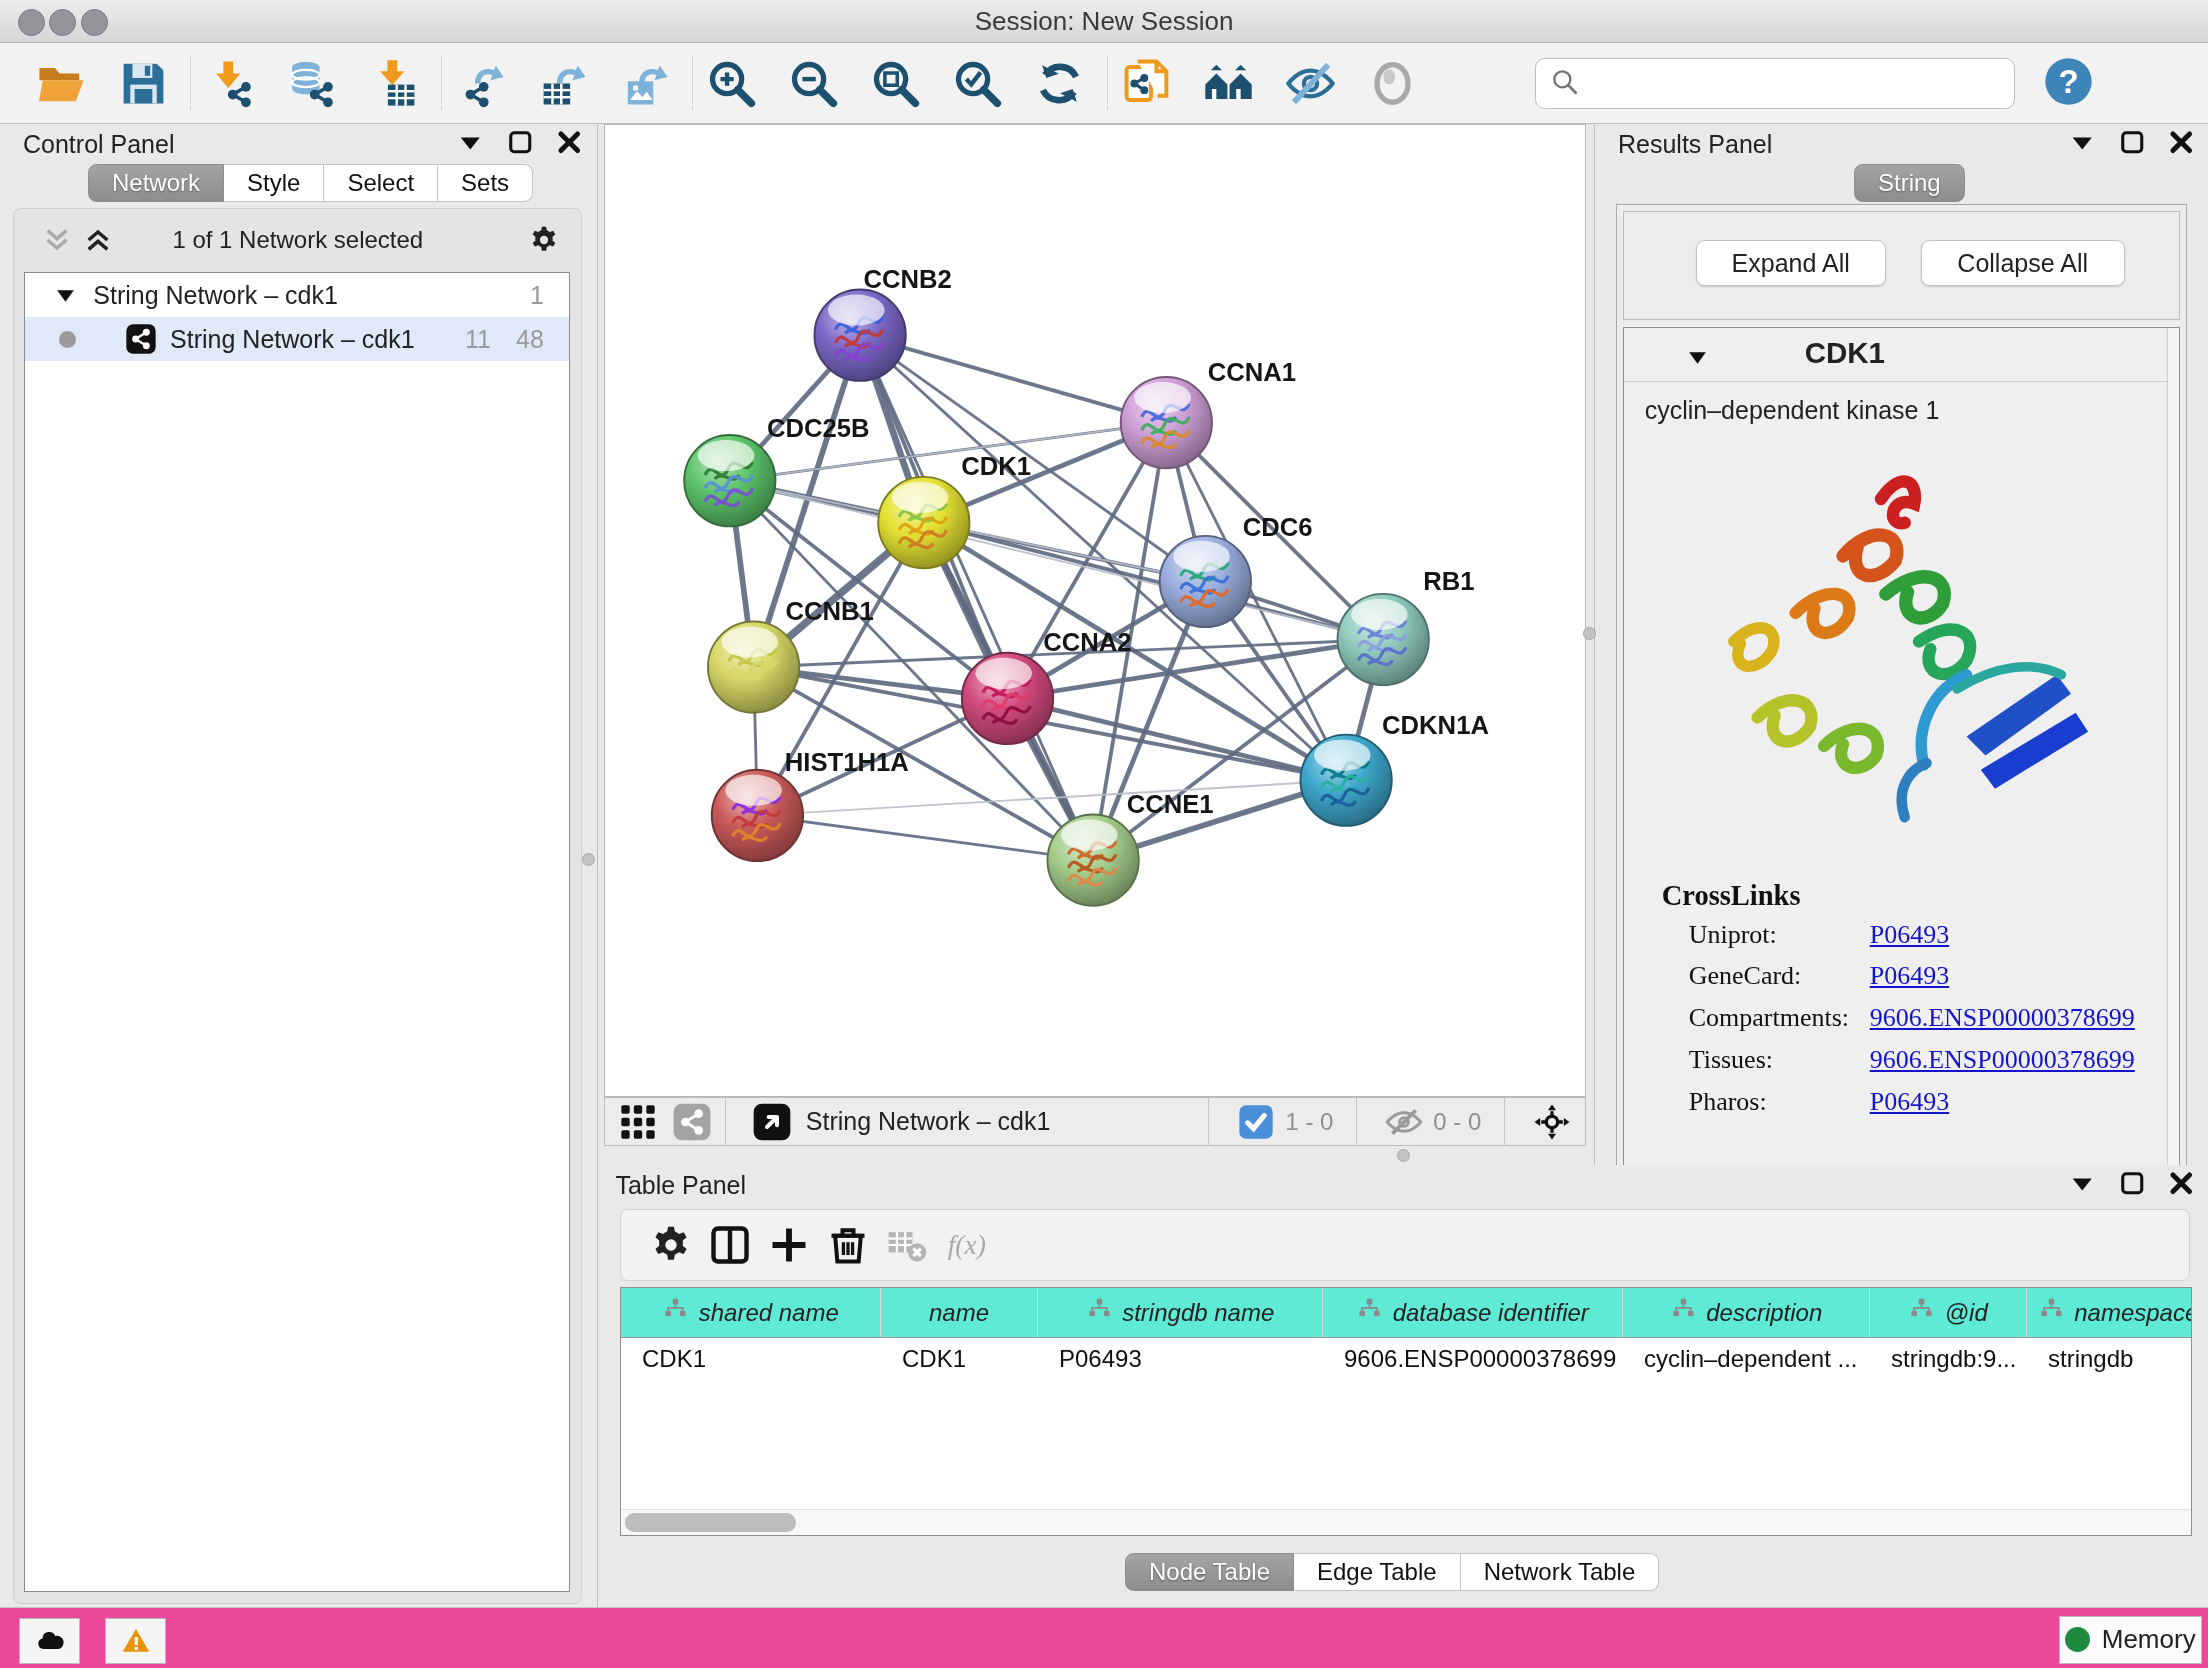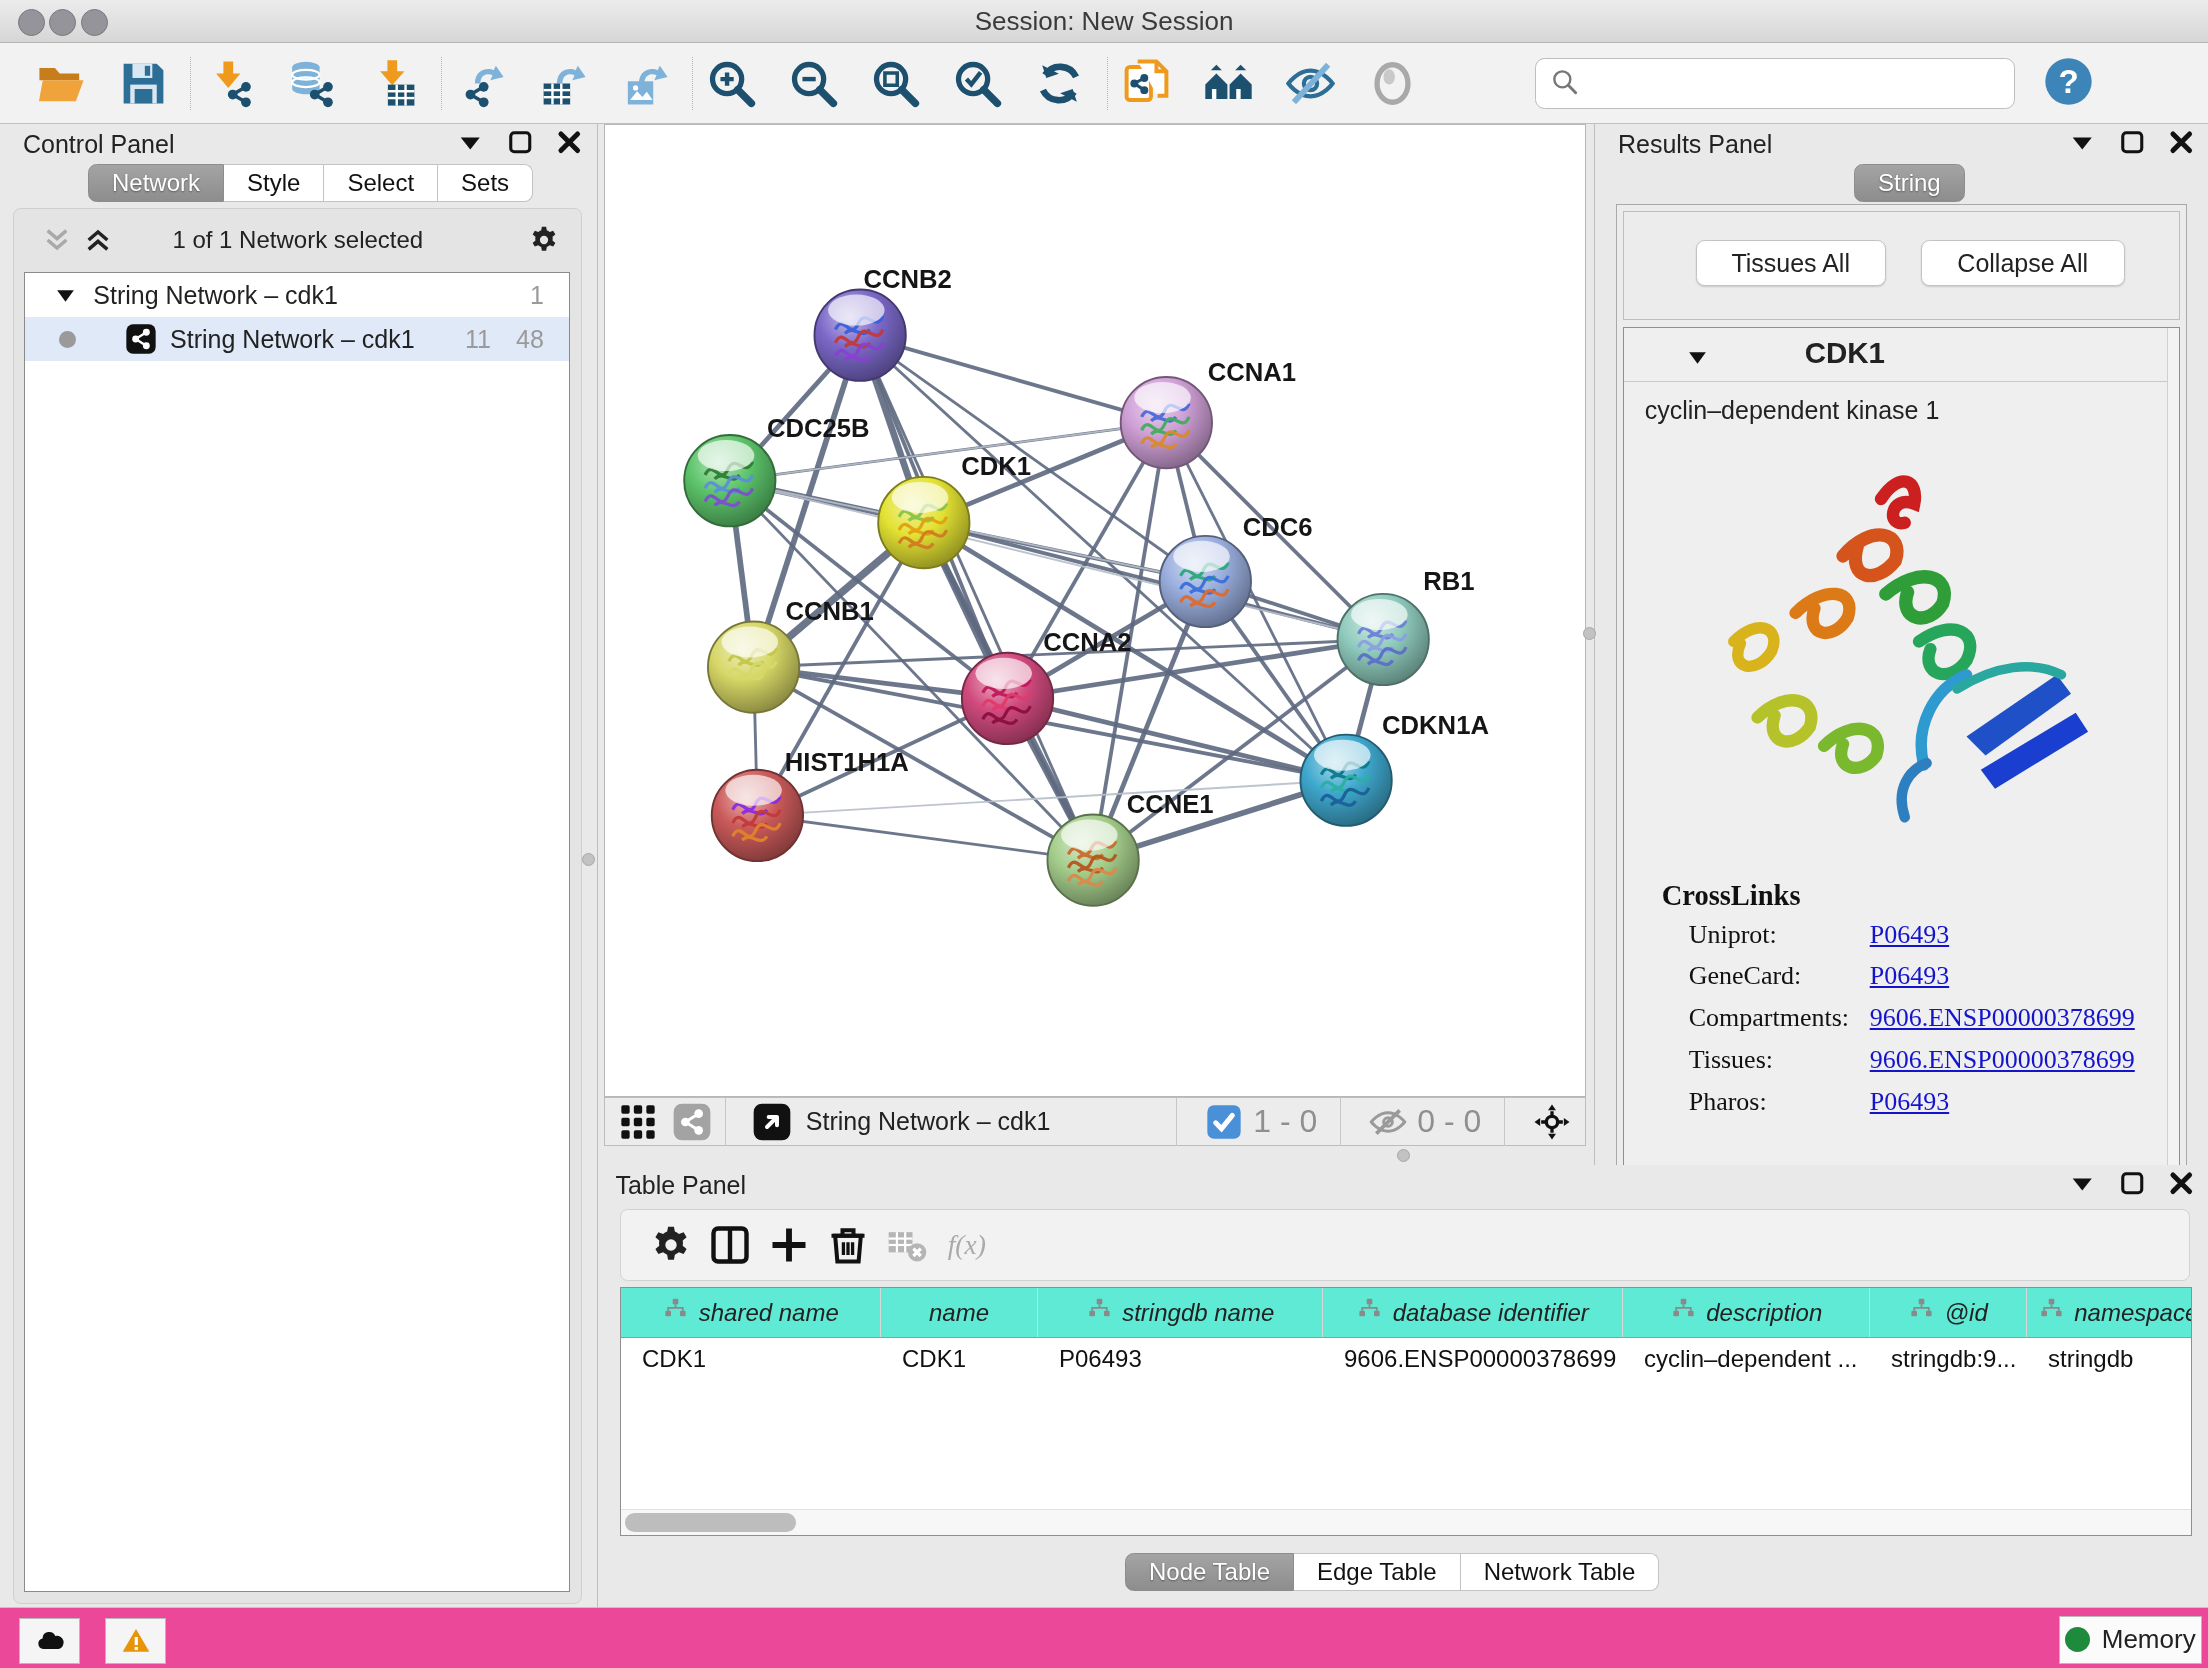--- a/index.html
+++ b/index.html
@@ -54,21 +54,21 @@
   .net-row.sel{background:#dfe9f7;}
   .net-row svg{flex:0 0 auto;}
   
   .network-area{position:absolute;left:604px;top:124px;width:982px;height:973px;background:#fff;border:1px solid #b7b7b7;box-sizing:border-box;}
   .net-statusbar{position:absolute;left:604px;top:1097px;width:982px;height:49px;background:#ececec;
     border:1px solid #bdbdbd;box-sizing:border-box;display:flex;align-items:center;}
   .ns-icon{margin-left:13.3px;flex:0 0 auto;display:flex;align-items:center;}
   .ns-icon svg{width:40px;height:40px;}
   .ns-sep{width:0;height:48px;border-left:1px solid #c6c6c6;margin:0 13.3px;flex:0 0 auto;}
   .ns-title{font-size:25px;color:#222;margin-left:13.3px;flex:1;}
-  .ns-count{font-size:32px;color:#8f8f8f;margin:0 9.5px;}
+  .ns-count{font-size:24px;color:#8f8f8f;margin:0 9.5px;}
   
   .results-panel{position:absolute;left:1594px;top:124px;width:614px;height:1041px;background:#e9e9e9;border-left:1px solid #bdbdbd;}
   .rp-tab{position:absolute;left:259px;top:40px;}
   .rp-box{position:absolute;left:21px;top:80px;width:569px;height:993px;background:#ececec;border:1.9px solid #a9a9a9;}
   .rp-buttons{position:absolute;left:5.7px;top:5.7px;right:5.7px;height:107px;border:1px solid #bdbdbd;background:#ececec;}
   .rp-btn{position:absolute;top:28.5px;height:44px;line-height:44px;background:#fff;border:1px solid #c3c3c3;
     border-radius:8.6px;font-size:25px;text-align:center;box-shadow:0 1px 1.9px rgba(0,0,0,.15);}
   .rp-section{position:absolute;left:5.7px;top:122px;right:5.7px;bottom:27px;border:1.9px solid #8f8f8f;background:#efefef;}
   .rp-sec-head{position:absolute;left:0;top:0;width:100%;height:53px;border-bottom:1px solid #c9c9c9;}
   .rp-sec-head svg{position:absolute;left:61px;top:17px;width:25px;height:25px;}
@@ -647,21 +647,21 @@
         <span class="ic-close"><svg viewBox="0 0 24 24">
               <path d="M5 5l14 14M19 5L5 19" stroke="#111" stroke-width="4.2" stroke-linecap="round"></path>
             </svg></span>
       </span>
     </div>
     <div class="seg rp-tab">
         <span class="tab sel" style="border-radius:8.6px;">String</span>
       </div>
     <div class="rp-box">
       <div class="rp-buttons">
-        <span class="rp-btn" style="left:72px;width:188px;">Tissues All</span>
+        <span class="rp-btn" style="left:72px;width:188px;">Expand All</span>
         <span class="rp-btn" style="left:297px;width:202px;">Collapse All</span>
       </div>
       <div class="rp-section">
         <div class="rp-sec-head">
           <svg viewBox="0 0 24 24">
               <path d="M4 7h16l-8 11z" fill="#111"></path>
             </svg>
           <span class="rp-gene">CDK1</span>
         </div>
         <div class="rp-desc">cyclin–dependent kinase 1</div>

